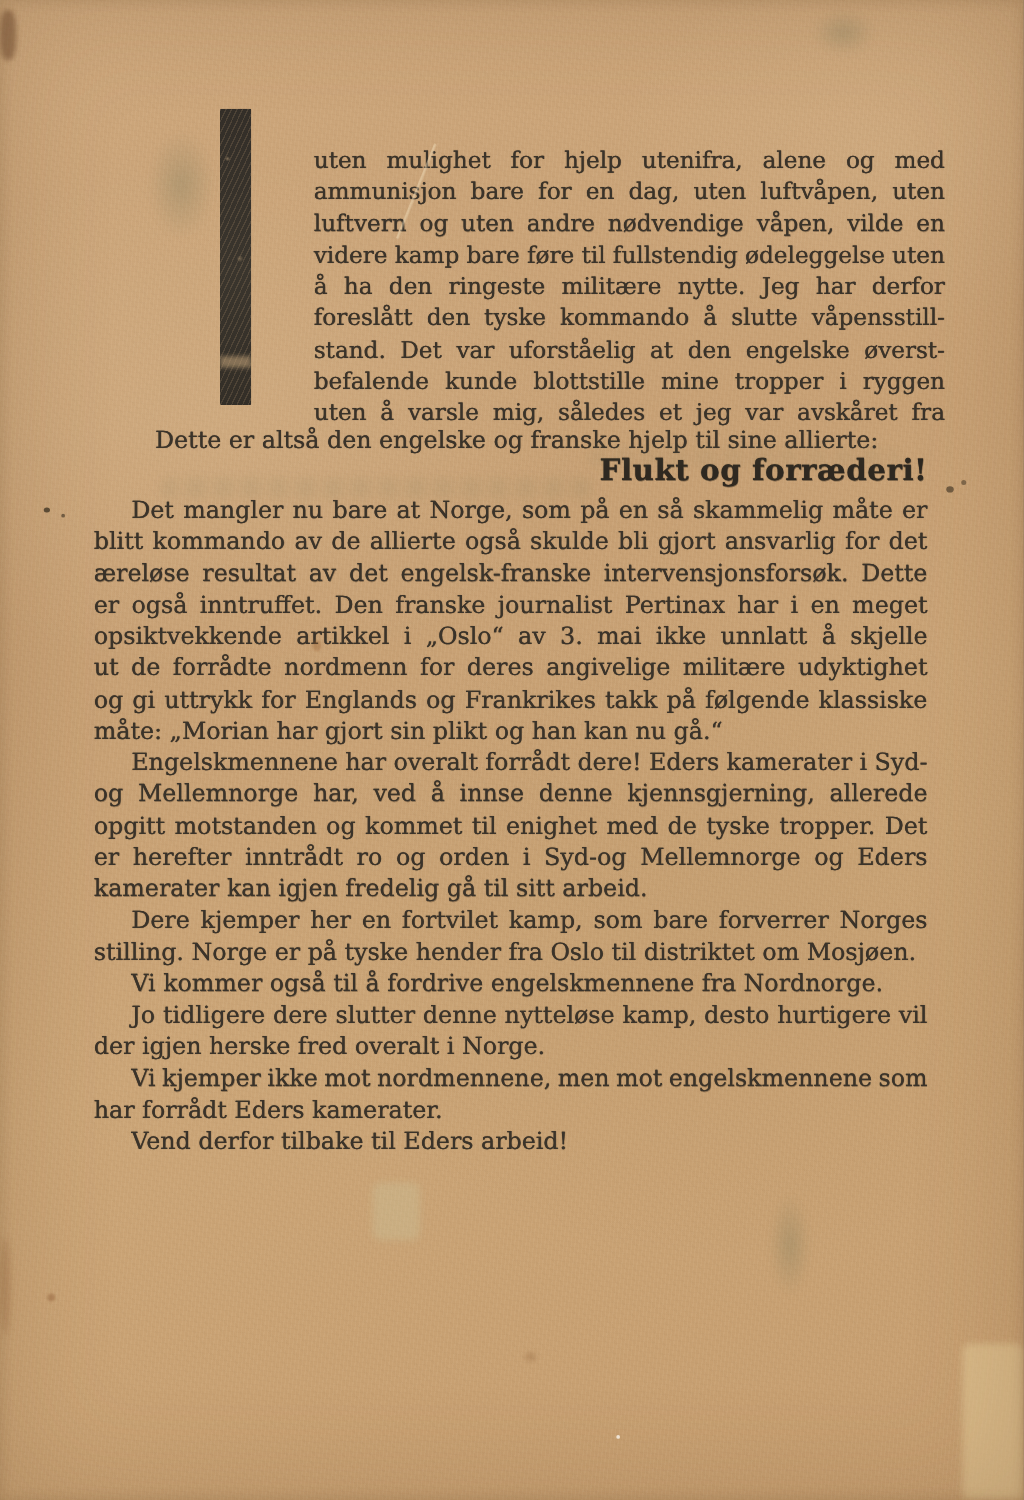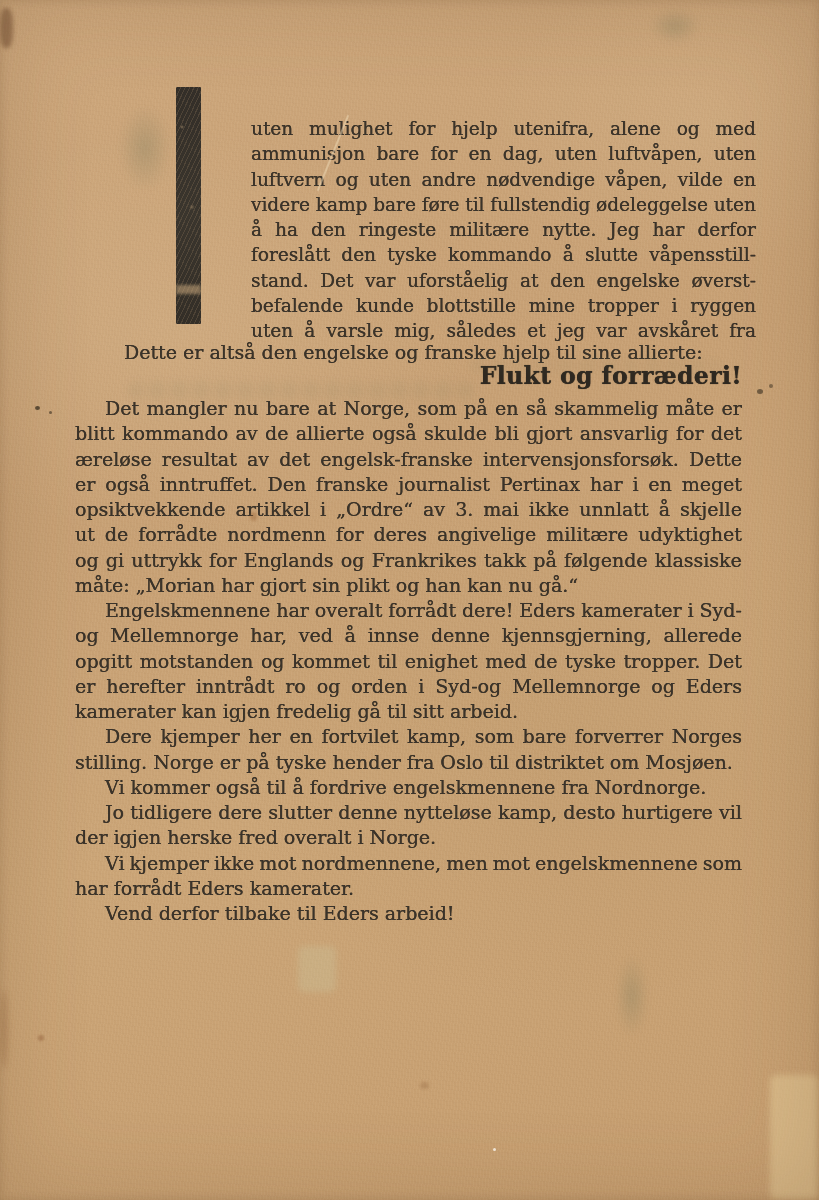--- a/index.html
+++ b/index.html
@@ -214,21 +214,21 @@
           <span>Pertinax</span>
           <span>har</span>
           <span>i</span>
           <span>en</span>
           <span>meget</span>
         </div>
         <div class="tline just">
           <span>opsiktvekkende</span>
           <span>artikkel</span>
           <span>i</span>
-          <span>„Ordre“</span>
+          <span>„Oslo“</span>
           <span>av</span>
           <span>3.</span>
           <span>mai</span>
           <span>ikke</span>
           <span>unnlatt</span>
           <span>å</span>
           <span>skjelle</span>
         </div>
         <div class="tline just">
           <span>ut</span>

